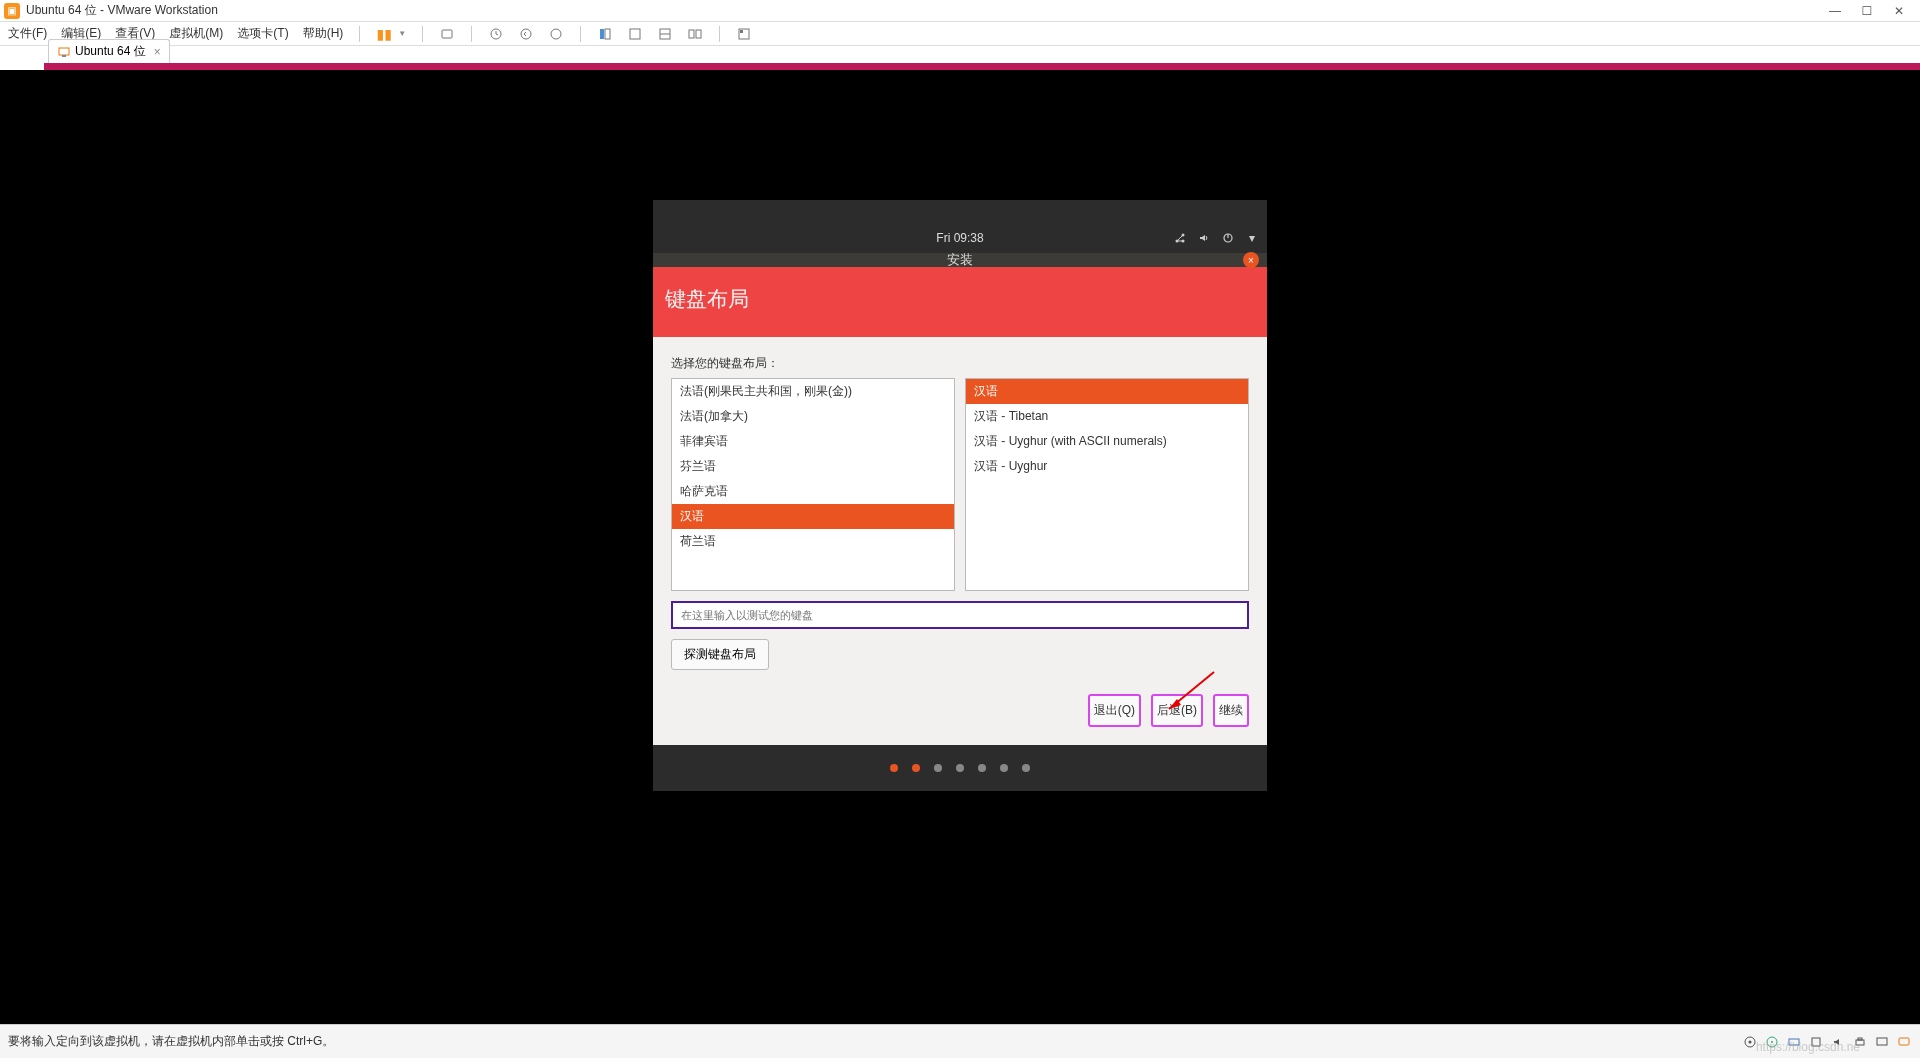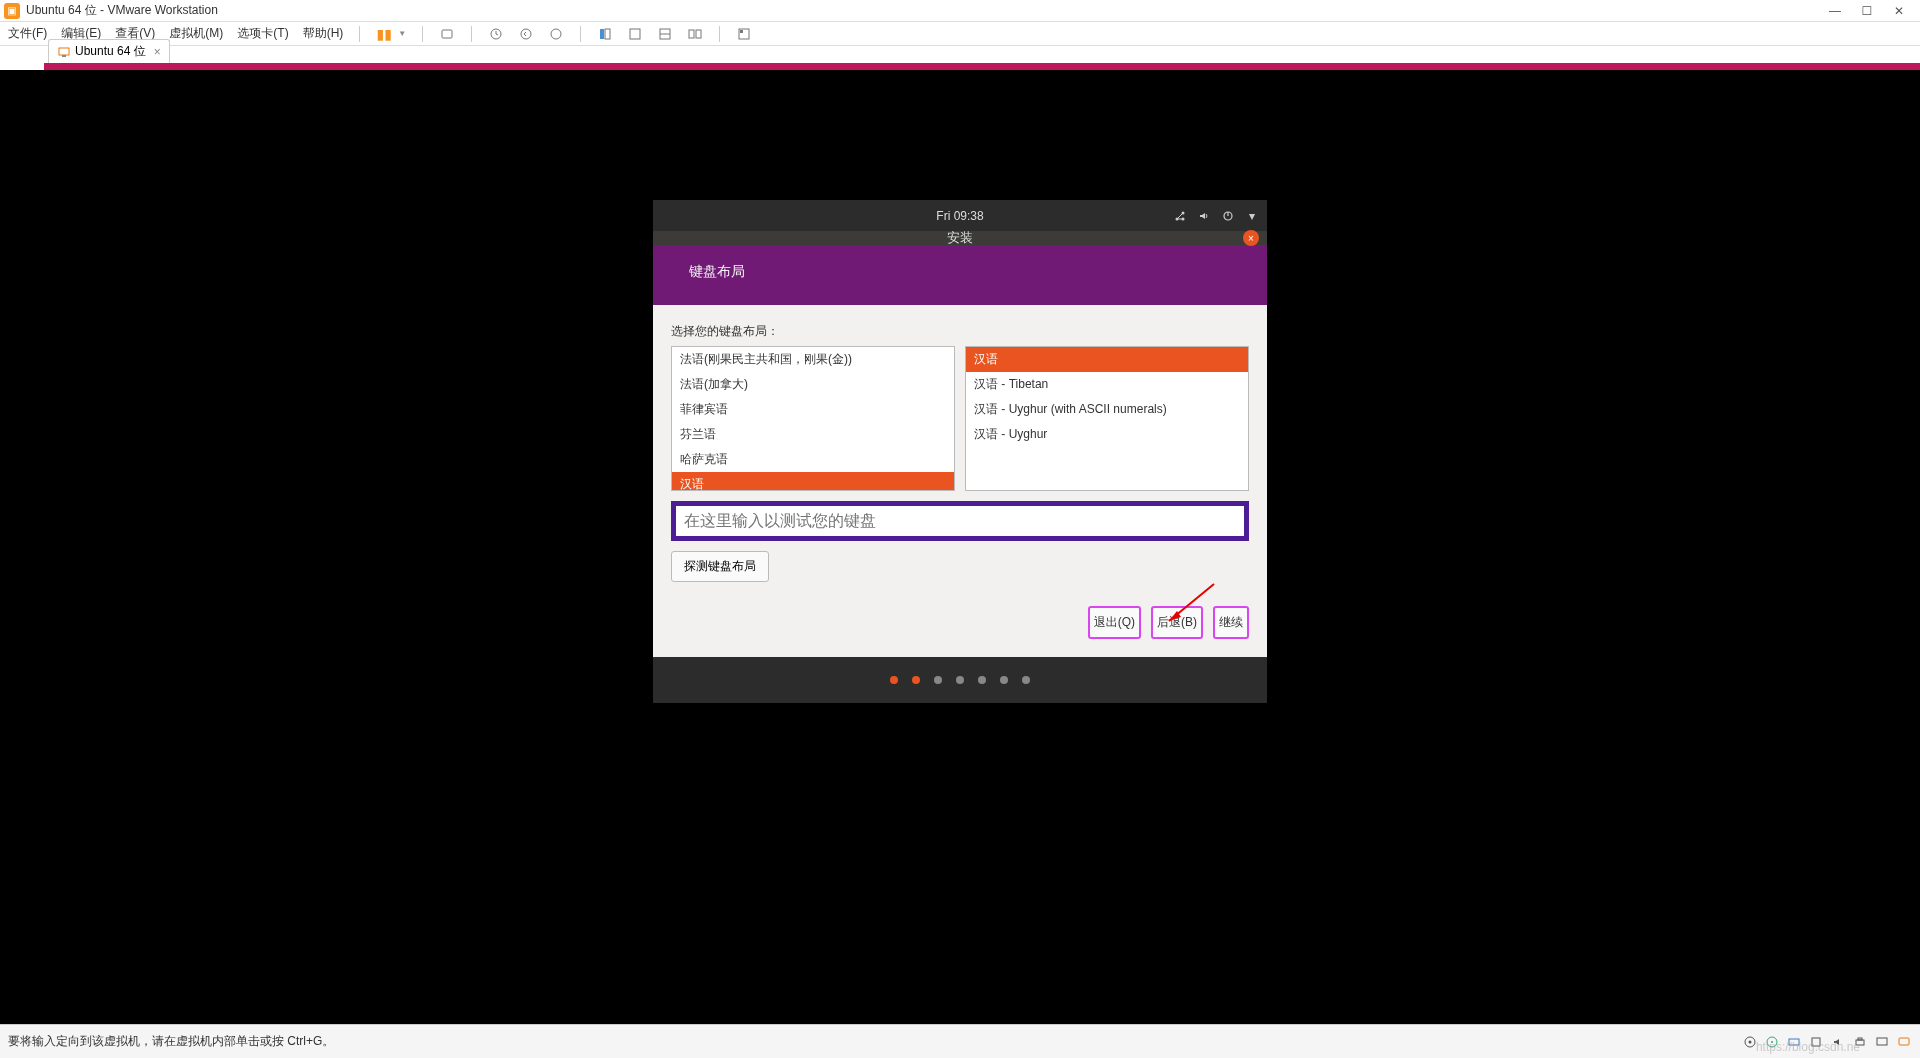--- a/index.html
+++ b/index.html
@@ -25,43 +25,43 @@
 .vm-tab .tab-icon { width: 14px; height: 14px; display: inline-flex; align-items: center; justify-content: center; }
 .vm-tab .close { color: #888; cursor: pointer; font-size: 12px; margin-left: 4px; }
 
 
 .vm-viewport { position: absolute; top: 70px; left: 0; right: 0; bottom: 26px; background: #000; display: flex; align-items: flex-start; justify-content: center; }
 
 
 .ubuntu-window { width: 614px; margin-top: 130px; background: #2c2c2c; box-shadow: 0 2px 10px rgba(0,0,0,0.5); }
 
 
-.ubuntu-panel { height: 31px; background: #2c2c2c; display: flex; align-items: center; justify-content: center; position: relative; color: #ddd; font-size: 12px; }
+.ubuntu-panel { height: 31px; background: #2c2c2c; display: flex; align-items: center; justify-content: center; position: relative; color: #ddd; font-size: 12px; margin-top: 22px; }
 .ubuntu-panel .panel-right { position: absolute; right: 8px; display: flex; gap: 10px; align-items: center; }
 .ubuntu-panel .panel-icon { width: 14px; height: 14px; display: inline-flex; align-items: center; justify-content: center; color: #ccc; cursor: pointer; }
 
 
 .inst-titlebar { height: 14px; background: #3c3b37; display: flex; align-items: center; justify-content: center; color: #ddd; font-size: 13px; position: relative; }
 .inst-titlebar .close-btn { position: absolute; right: 8px; width: 16px; height: 16px; background: #e95420; border-radius: 50%; display: flex; align-items: center; justify-content: center; color: #fff; font-size: 10px; cursor: pointer; }
 
 
-.inst-heading { padding: 18px 36px 24px; background: #701a75; color: #f2f2f2; font-size: 14px; font-weight: 300; }
+.inst-heading { padding: 18px 12px 24px; background: #ef4444; color: #f2f2f2; font-size: 21px; font-weight: 300; }
 
 
 .inst-content { background: #f2f1f0; padding: 18px; }
 .inst-content .label { font-size: 12px; color: #333; margin-bottom: 6px; }
 .layout-row { display: flex; gap: 10px; margin-bottom: 10px; }
-.layout-list { flex: 1; height: 145px; background: #fff; border: 1px solid #bbb; overflow-y: auto; position: relative; }
+.layout-list { flex: 1; height: 213px; background: #fff; border: 1px solid #bbb; overflow-y: auto; position: relative; }
 .layout-list .item { padding: 4px 8px; font-size: 12px; color: #333; cursor: pointer; }
 .layout-list .item.selected { background: #e95420; color: #fff; }
 .layout-list::-webkit-scrollbar { width: 10px; }
 .layout-list::-webkit-scrollbar-thumb { background: #e95420; border-radius: 2px; }
 .layout-list::-webkit-scrollbar-track { background: #eee; }
 
-.test-input { width: 100%; padding: 6px 8px; font-size: 16px; border: 5px solid #4c1d95; background: #fff; margin-bottom: 10px; }
+.test-input { width: 100%; padding: 6px 8px; font-size: 11px; border: 2px solid #4c1d95; background: #fff; margin-bottom: 10px; }
 .detect-btn { padding: 6px 12px; font-size: 12px; background: #fafafa; border: 1px solid #bbb; border-radius: 3px; cursor: pointer; }
 
 .inst-buttons { display: flex; justify-content: flex-end; gap: 10px; margin-top: 24px; position: relative; }
 .inst-btn { padding: 6px 4px; font-size: 12px; background: #fafafa; border: 2px solid #d946ef; border-radius: 3px; cursor: pointer; color: #333; }
 .red-arrow { position: absolute; right: 30px; bottom: 10px; pointer-events: none; }
 
 
 .inst-footer { height: 46px; background: #2c2c2c; display: flex; align-items: center; justify-content: center; gap: 14px; }
 .dot { width: 8px; height: 8px; border-radius: 50%; background: #888; }
 .dot.active { background: #e95420; }

